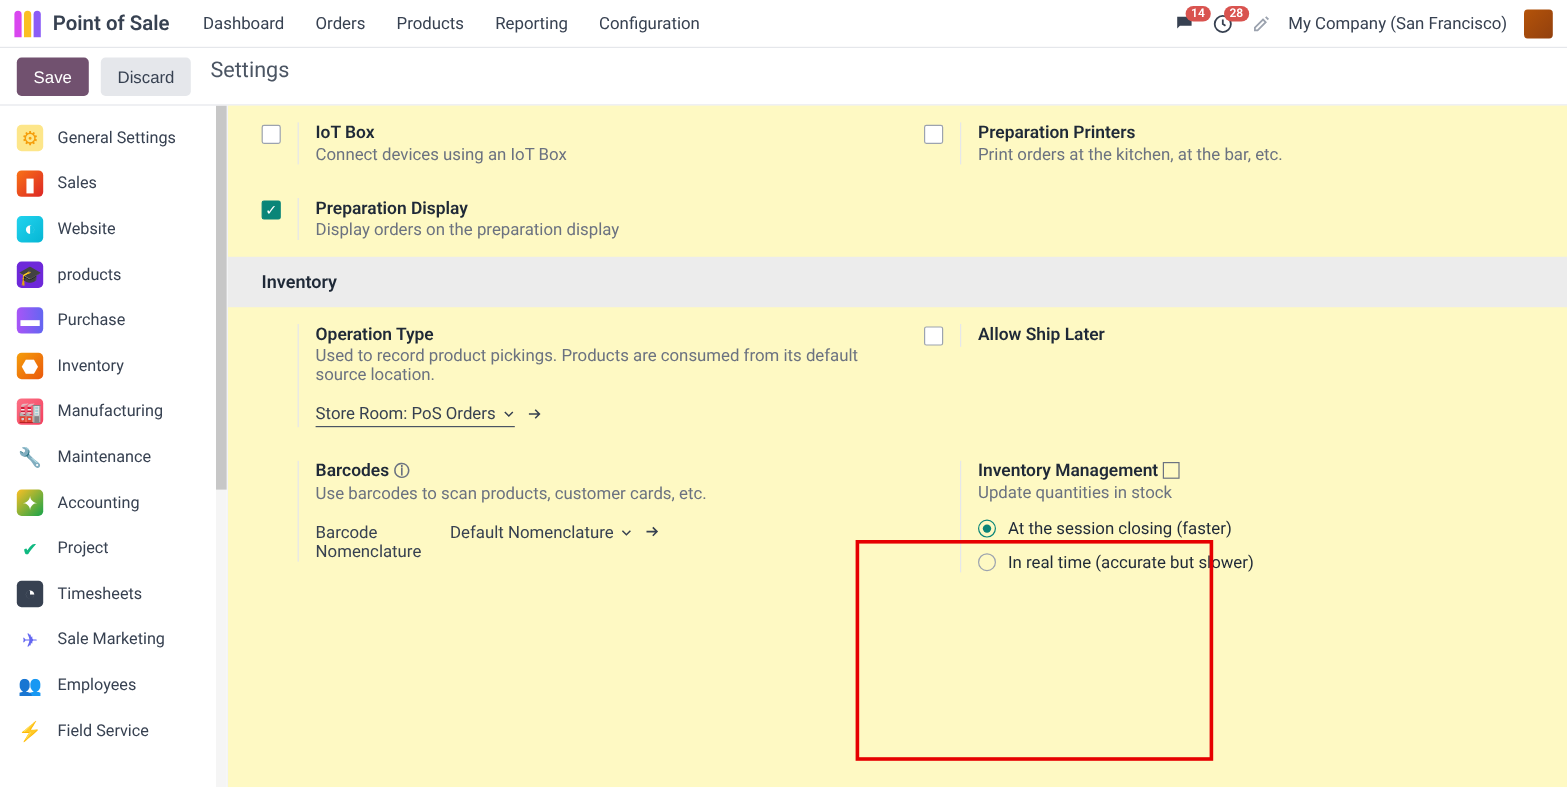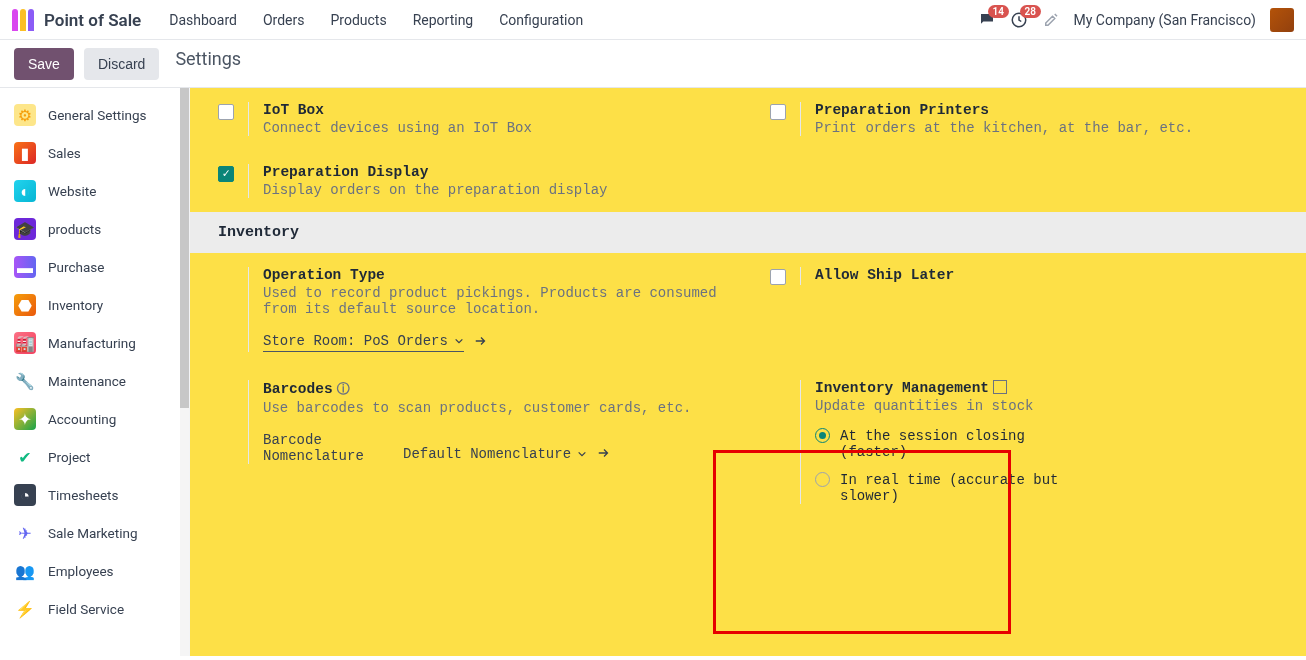--- a/index.html
+++ b/index.html
@@ -28,21 +28,21 @@
   .search { flex:0 0 420px; margin-left:auto; margin-right:auto; position:relative;margin-top:48px;}
   .search input { width:100%; height:36px; border:1px solid #d1d5db; border-radius:4px; padding:6px 10px 6px 34px; font-size:14px;}
   .search .sicon { position:absolute; left:10px; top:50%; transform:translateY(-50%); color:#6b7280;}
   .layout { display:flex; height:calc(660px - 44px - 48px); }
   .sidebar { width:190px; overflow-y:auto; border-right:1px solid #f3f4f6; padding:8px 0; position:relative;}
   .scrollbar-fake { position:absolute; right:0; top:0; bottom:0; width:9px; background:#f5f5f5;}
   .scrollbar-thumb { position:absolute; right:0; top:0; width:9px; height:320px; background:#c7c7c7;}
   .sb-item { display:flex; align-items:center; gap:12px; padding:8px 14px; cursor:pointer; }
   .sb-ic { width:22px; height:22px; display:flex; align-items:center; justify-content:center; font-size:16px; border-radius:4px;}
   .sb-label { font-size:13.5px; color:#374151;}
-  .main { flex:1; overflow:hidden; position:relative; background:#fde047;font-family:Liberation Mono, monospace;}
+  .main { flex:1; overflow:hidden; position:relative; background:#fef9c3;}
   .settings-row { display:flex; padding:14px 28px; gap:44px;}
   .setting { display:flex; gap:14px; flex:1; }
   .chk { width:16px; height:16px; border:1px solid #9ca3af; border-radius:2px; flex-shrink:0; margin-top:2px; cursor:pointer; background:#fff;}
   .chk.checked { background:#0a8578; border-color:#0a8578; display:flex; align-items:center; justify-content:center;}
   .chk.checked::after { content:"✓"; color:#fff; font-size:12px; line-height:1;}
   .setting-body { border-left:1px solid #e5e7eb; padding-left:14px; flex:1;}
   .setting-title { font-weight:600; color:#1f2937; font-size:14.5px; margin-bottom:2px;}
   .setting-desc { color:#6b7280; font-size:14px;}
   .section-hdr { background:#ececec; padding:12px 28px; font-weight:600; font-size:15px; color:#1f2937;}
   .field-label { font-size:14px; color:#374151;}
@@ -237,21 +237,21 @@
         </div>
       </div>
     </div>
 
     <div class="settings-row" style="align-items:flex-start;">
       <div class="setting">
         <div style="width:16px;"></div>
         <div class="setting-body">
           <div class="setting-title"><span>Barcodes</span><span class="info-ic"></span></div>
           <div class="setting-desc">Use barcodes to scan products, customer cards, etc.</div>
-          <div style="margin-top:16px; display:flex; align-items:flex-end; gap:40px;">
+          <div style="margin-top:16px; display:flex; align-items:flex-start; gap:12px;">
             <div class="field-label" style="width:100px;">Barcode Nomenclature</div>
             <div style="display:flex; align-items:center;">
               <span class="dd" style="border-bottom:none;">
                 <span>Default Nomenclature</span>
                 <svg viewBox="0 0 12 12" style="width:10px;height:10px;">
                     <path d="M2 4l4 4 4-4" fill="none" stroke="currentColor" stroke-width="1.5"></path>
                   </svg>
               </span>
               <span class="arrow-link">
                 <svg viewBox="0 0 16 16" style="width:14px;height:14px;">

